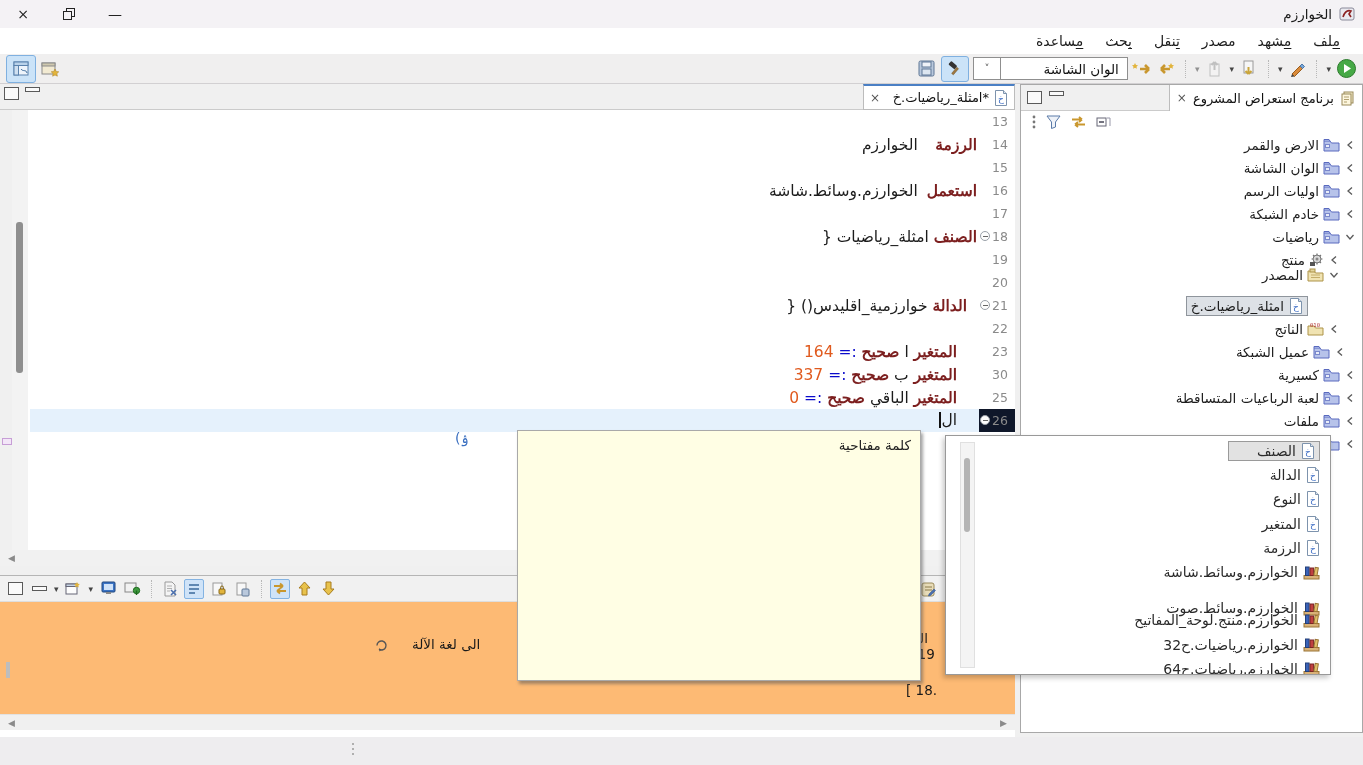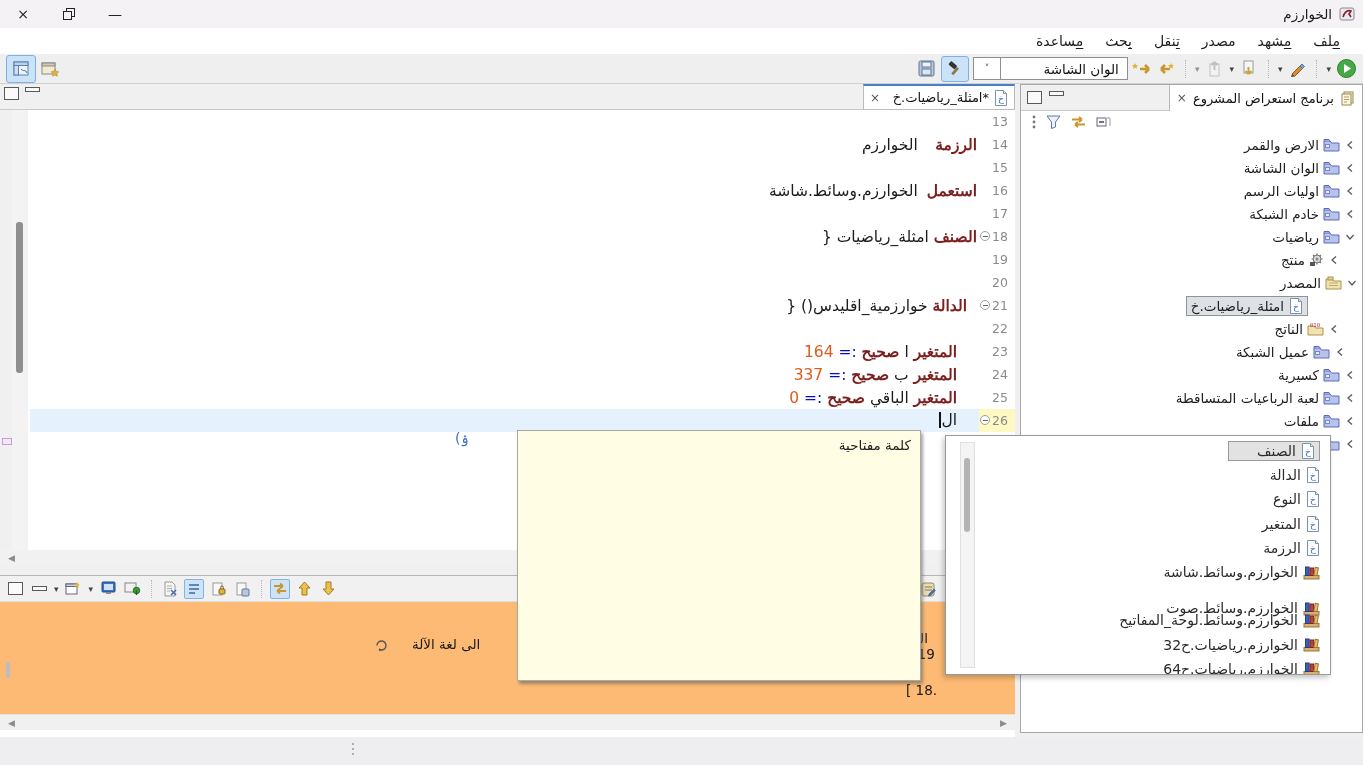--- a/index.html
+++ b/index.html
@@ -39,21 +39,21 @@
   .vthumb{position:absolute;left:16px;top:112px;width:7px;height:151px;background:#8f8f8f;border-radius:3px;}
   .codeline{position:absolute;left:30px;right:36px;height:23px;line-height:23px;direction:rtl;white-space:pre;tab-size:6;font-size:15.5px;color:#1c1c1c;}
   .codeline.current{background:#e5f1fc;}
   .seg-kw{color:#7c1f1f;font-weight:bold;font-family:"DejaVu Serif",serif;}
   .seg-plain{color:#1c1c1c;}
   .seg-op{color:#0a0acb;}
   .seg-numlit{color:#e05a1e;}
   .caret{display:inline-block;width:0;height:16px;border-left:2px solid #111;vertical-align:-3px;}
   .gutcell{position:absolute;right:0;width:36px;height:23px;direction:ltr;}
   .gutcell .lnum{position:absolute;right:7px;top:0;line-height:23px;font-size:12.5px;color:#8a8a8a;}
-  .gutcell.current{background:#fef9c3;}
+  .gutcell.current{background:#0f172a;}
   .fold{position:absolute;left:1px;top:6px;width:10px;height:10px;border:1px solid #9aa0a8;border-radius:50%;background:#fdfdfd;box-sizing:border-box;}
   .fold::after{content:"";position:absolute;left:1.5px;right:1.5px;top:3.5px;height:1px;background:#666;}
   .stray{position:absolute;left:455px;top:320px;font-size:14px;color:#3a6fc0;direction:ltr;}
   .editor-hscroll{position:absolute;left:0;top:466px;width:1015px;height:16px;background:#f1f1f1;}
   .harrow{position:absolute;top:3px;color:#8a8a8a;font-size:9px;}
   
   .console-pane{position:absolute;left:0;top:575px;width:1015px;height:162px;background:#fff;border-top:1px solid #b5b5b5;box-sizing:border-box;}
   .console-toolbar{position:absolute;left:0;top:0;width:1015px;height:26px;background:#f1f1f1;border-bottom:1px solid #dedede;display:flex;direction:ltr;align-items:center;gap:4px;padding:0 5px;box-sizing:border-box;}
   .cbtn{display:flex;align-items:center;justify-content:center;width:20px;height:20px;}
   .cbtn.active{background:#cfe3f8;border:1px solid #84b3e2;border-radius:2px;box-sizing:border-box;}
@@ -261,21 +261,21 @@
         <div class="codeline" style="top: 207px; padding-right: 2px;"></div>
         <div class="gutcell" style="top: 207px;">
           <span class="lnum">22</span>
         </div>
         <div class="codeline" style="top: 230px; padding-right: 22px;"><span class="seg-kw">المتغير</span><span class="seg-plain"> ا </span><span class="seg-kw">صحيح</span><span class="seg-op"> := </span><span class="seg-numlit">164</span></div>
         <div class="gutcell" style="top: 230px;">
           <span class="lnum">23</span>
         </div>
         <div class="codeline" style="top: 253px; padding-right: 22px;"><span class="seg-kw">المتغير</span><span class="seg-plain"> ب </span><span class="seg-kw">صحيح</span><span class="seg-op"> := </span><span class="seg-numlit">337</span></div>
         <div class="gutcell" style="top: 253px;">
-          <span class="lnum">24</span>
+          <span class="lnum">30</span>
         </div>
         <div class="codeline" style="top: 276px; padding-right: 22px;"><span class="seg-kw">المتغير</span><span class="seg-plain"> الباقي </span><span class="seg-kw">صحيح</span><span class="seg-op"> := </span><span class="seg-numlit">0</span></div>
         <div class="gutcell" style="top: 276px;">
           <span class="lnum">25</span>
         </div>
         <div class="codeline current" style="top: 299px; padding-right: 22px;"><span class="seg-plain">ال</span><span class="caret"></span></div>
         <div class="gutcell current" style="top: 299px;">
           <span class="fold"></span>
           <span class="lnum">26</span>
         </div>
@@ -507,21 +507,21 @@
           <span>
             <svg width="15" height="14" viewBox="0 0 15 14">
               <circle cx="8" cy="6" r="4" fill="#d8d8d8" stroke="#777"></circle>
               <circle cx="8" cy="6" r="1.5" fill="#888"></circle>
               <path d="M8 .5 v2 M8 9.5 v2 M2.5 6 h2 M11.5 6 h2 M4 2 l1.4 1.4 M10.6 8.6 L12 10 M12 2 l-1.4 1.4 M5.4 8.6 L4 10" stroke="#777" stroke-width="1.2"></path>
               <rect x="1" y="9" width="5" height="4" fill="#555"></rect>
             </svg>
           </span>
           <span>منتج</span>
         </div>
-        <div class="trow" style="top: 138px; padding-right: 4px;">
+        <div class="trow" style="top: 130px; padding-right: 22px;">
           <span class="chev">
             <svg width="10" height="8" viewBox="0 0 10 8">
               <polyline points="1.5,2 5,6 8.5,2" fill="none" stroke="#5a5a5a" stroke-width="1.3"></polyline>
             </svg>
           </span>
           <span>
             <svg width="17" height="14" viewBox="0 0 17 14">
               <path d="M1 3 h6 l1.5 2 H16 v8 H1 Z" fill="#f0e3b2" stroke="#ad9348"></path>
               <path d="M4 7 h9 M4 9.5 h9" stroke="#c4ad6a"></path>
               <rect x="3" y="1" width="5" height="3" fill="#e2d49a" stroke="#ad9348"></rect>
@@ -717,21 +717,21 @@
       </div>
       <div class="pitem" style="top: 172.4px;">
         <span>
           <svg width="17" height="15" viewBox="0 0 17 15">
             <rect x="1" y="10.5" width="15" height="3.5" fill="#d9b178" stroke="#9a7434"></rect>
             <rect x="2.5" y="2" width="3.6" height="8.5" fill="#3a63b8" stroke="#24407a"></rect>
             <rect x="7" y="3" width="3.6" height="7.5" fill="#c04040" stroke="#7a2424"></rect>
             <rect x="11.5" y="2.5" width="3.2" height="8" transform="rotate(10 13 6.5)" fill="#e0c068" stroke="#9a7434"></rect>
           </svg>
         </span>
-        <span>الخوارزم.وسائط.لوحة_المفاتيح</span>
+        <span>الخوارزم.منتج.لوحة_المفاتيح</span>
       </div>
       <div class="pitem" style="top: 196.6px;">
         <span>
           <svg width="17" height="15" viewBox="0 0 17 15">
             <rect x="1" y="10.5" width="15" height="3.5" fill="#d9b178" stroke="#9a7434"></rect>
             <rect x="2.5" y="2" width="3.6" height="8.5" fill="#3a63b8" stroke="#24407a"></rect>
             <rect x="7" y="3" width="3.6" height="7.5" fill="#c04040" stroke="#7a2424"></rect>
             <rect x="11.5" y="2.5" width="3.2" height="8" transform="rotate(10 13 6.5)" fill="#e0c068" stroke="#9a7434"></rect>
           </svg>
         </span>

